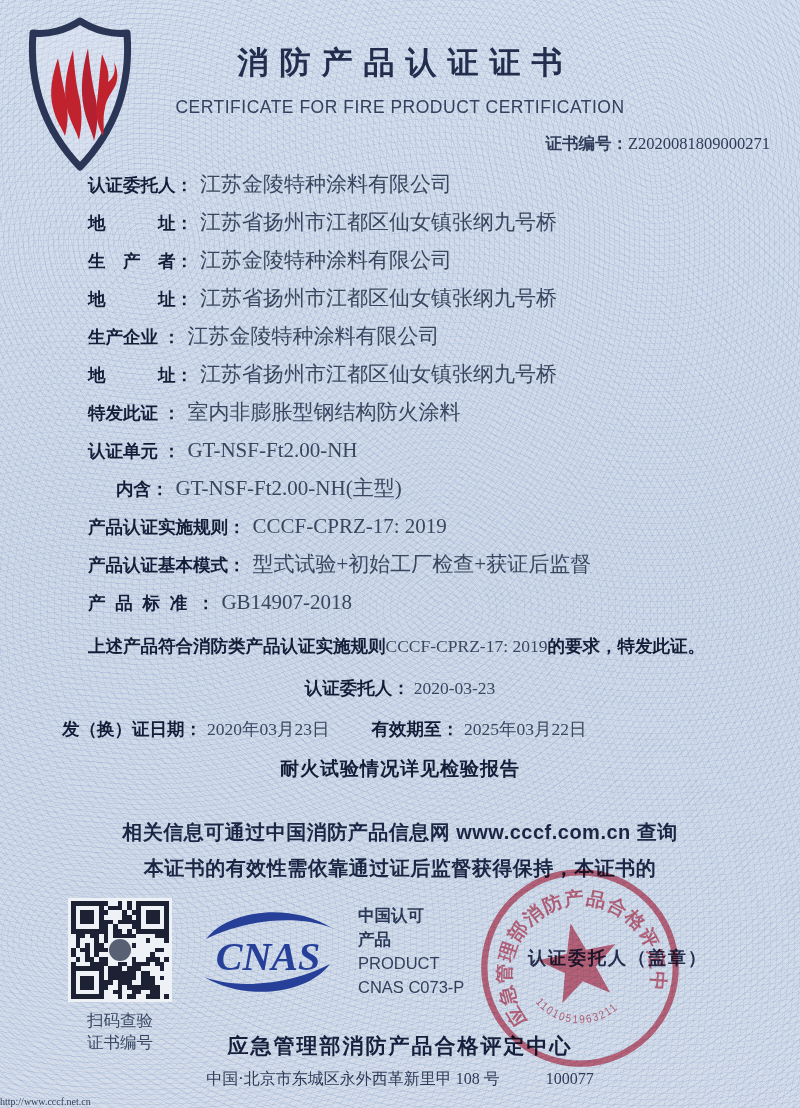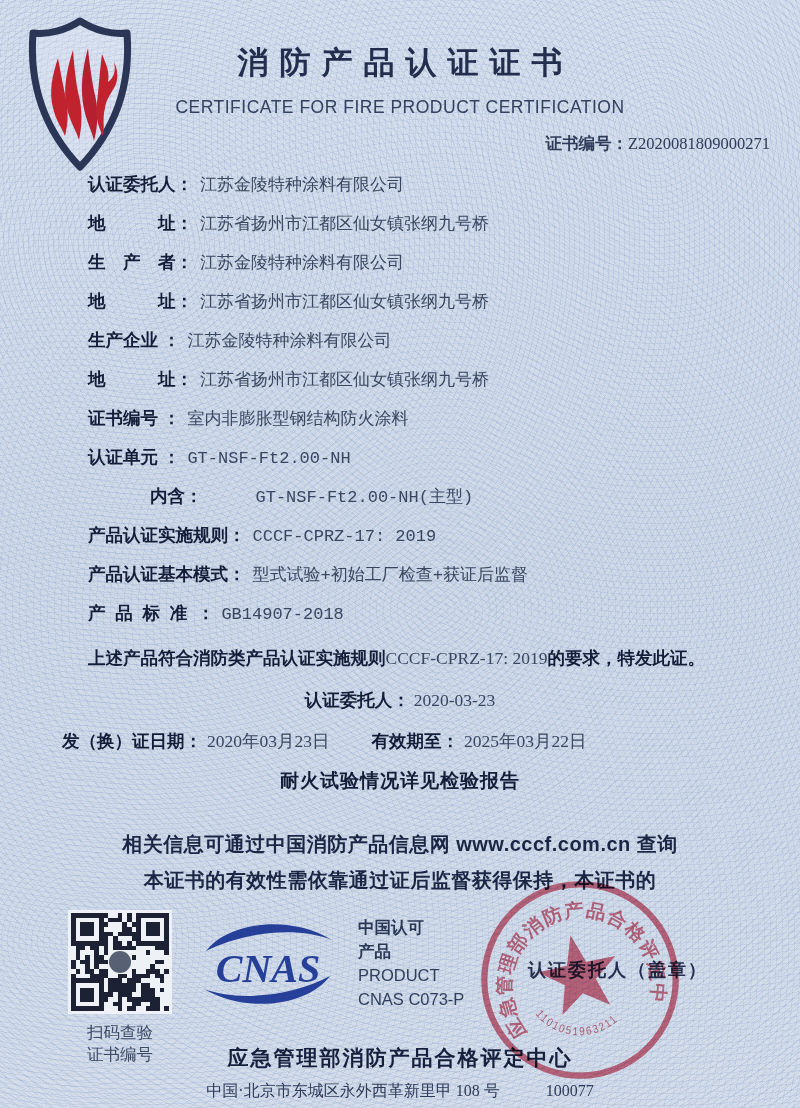--- a/index.html
+++ b/index.html
@@ -33,24 +33,24 @@
     font-family:"Liberation Serif","DejaVu Serif",serif;
   }
   .certno .lbl{font-family:"Liberation Sans","DejaVu Sans",sans-serif;font-weight:600;}
   
   .fields{margin:18px 50px 0 88px;}
   .row{display:flex;align-items:baseline;margin-bottom:15px;line-height:22px;}
   .row .lbl{
     font-weight:700;font-size:17.5px;color:#141d38;white-space:pre;flex:none;
   }
   .row .val{
-    font-size:17px;color:#39465f;padding-left:7px;
-    font-family:Liberation Mono, monospace;white-space:pre;
-  }
-  .row.indent{margin-left:62px;gap:46px;}
+    font-size:21px;color:#39465f;padding-left:7px;
+    font-family:Liberation Serif, serif;white-space:pre;
+  }
+  .row.indent{margin-left:28px;}
   
   .statement{
     margin:8px 70px 0 88px;font-size:17.5px;line-height:1.95;color:#141d38;
   }
   .statement .b{font-weight:700;}
   .statement .m{font-family:"Liberation Serif","DejaVu Serif",serif;color:#39465f;}
   
   .first-issue{margin-top:13px;text-align:center;font-size:17.5px;}
   .first-issue .lbl{font-weight:700;color:#141d38;}
   .first-issue .val{font-family:"Liberation Serif","DejaVu Serif",serif;color:#39465f;padding-left:4px;}
@@ -133,21 +133,21 @@
     </div>
     <div class="row">
       <span class="lbl">生产企业 ：</span>
       <span class="val">江苏金陵特种涂料有限公司</span>
     </div>
     <div class="row">
       <span class="lbl">地　　　址：</span>
       <span class="val">江苏省扬州市江都区仙女镇张纲九号桥</span>
     </div>
     <div class="row">
-      <span class="lbl">证书编号 ：</span>
+      <span class="lbl">特发此证 ：</span>
       <span class="val">室内非膨胀型钢结构防火涂料</span>
     </div>
     <div class="row">
       <span class="lbl">认证单元 ：</span>
       <span class="val">GT-NSF-Ft2.00-NH</span>
     </div>
     <div class="row indent">
       <span class="lbl">内含：</span>
       <span class="val">GT-NSF-Ft2.00-NH(主型)</span>
     </div>

